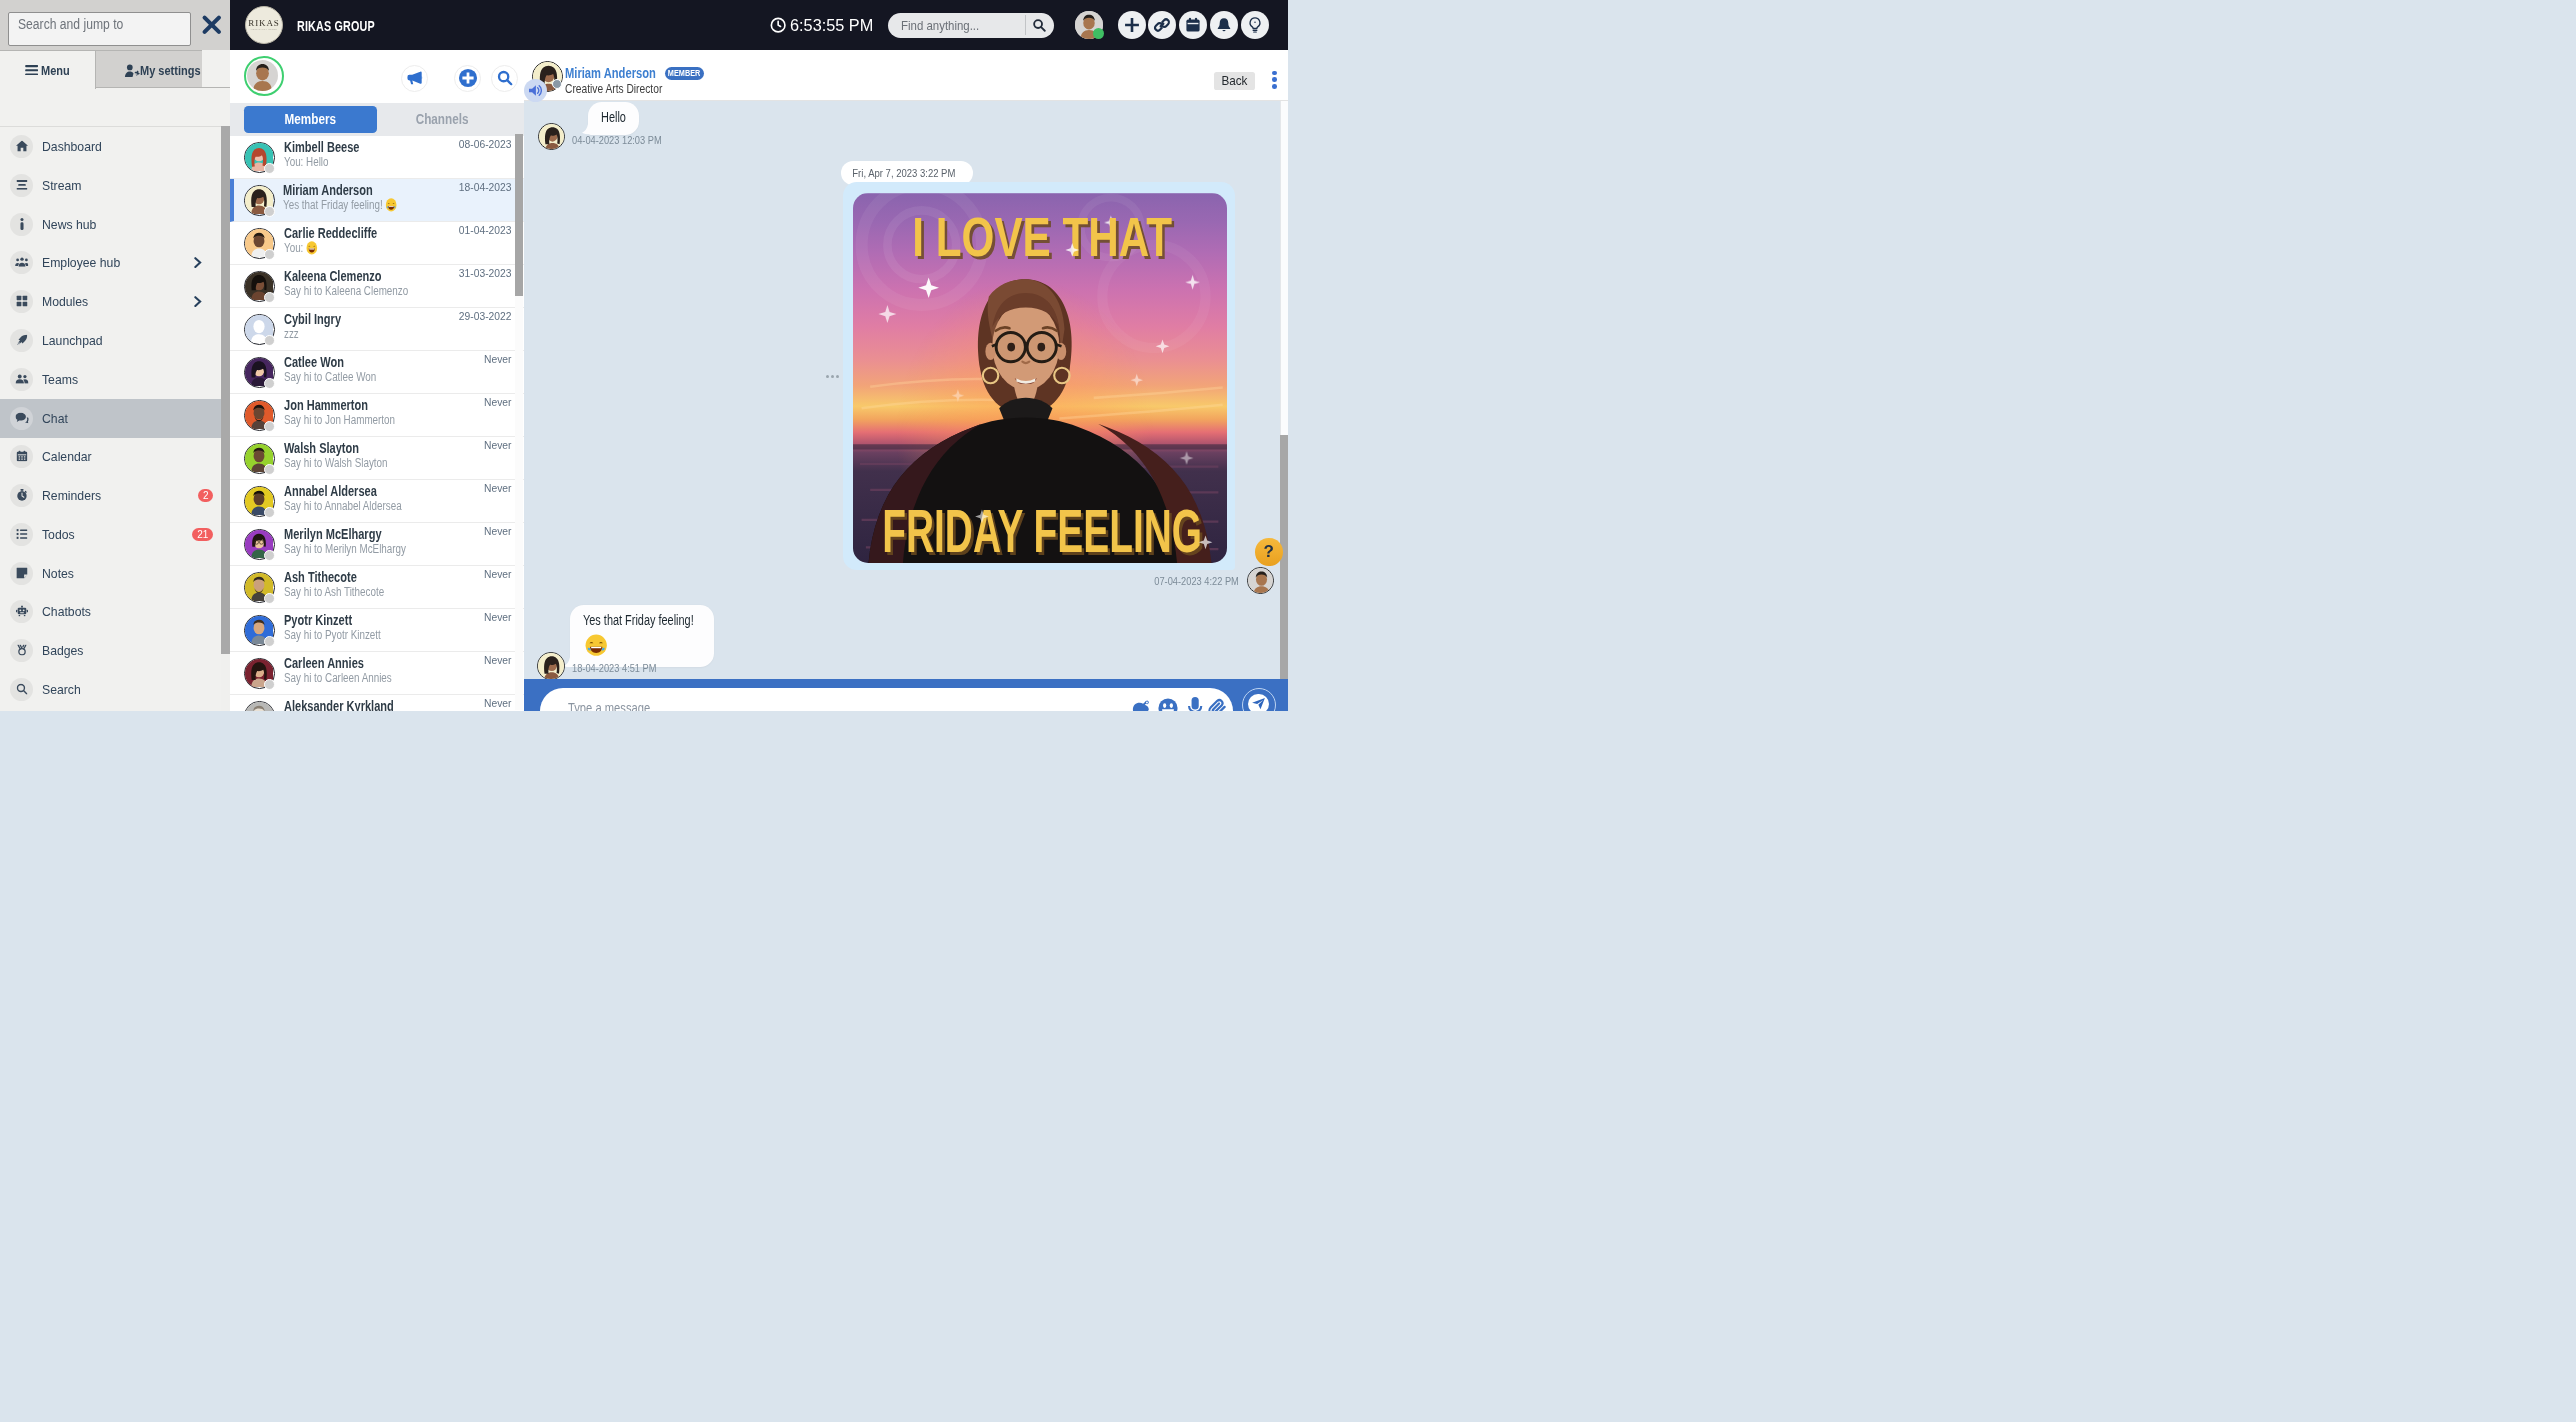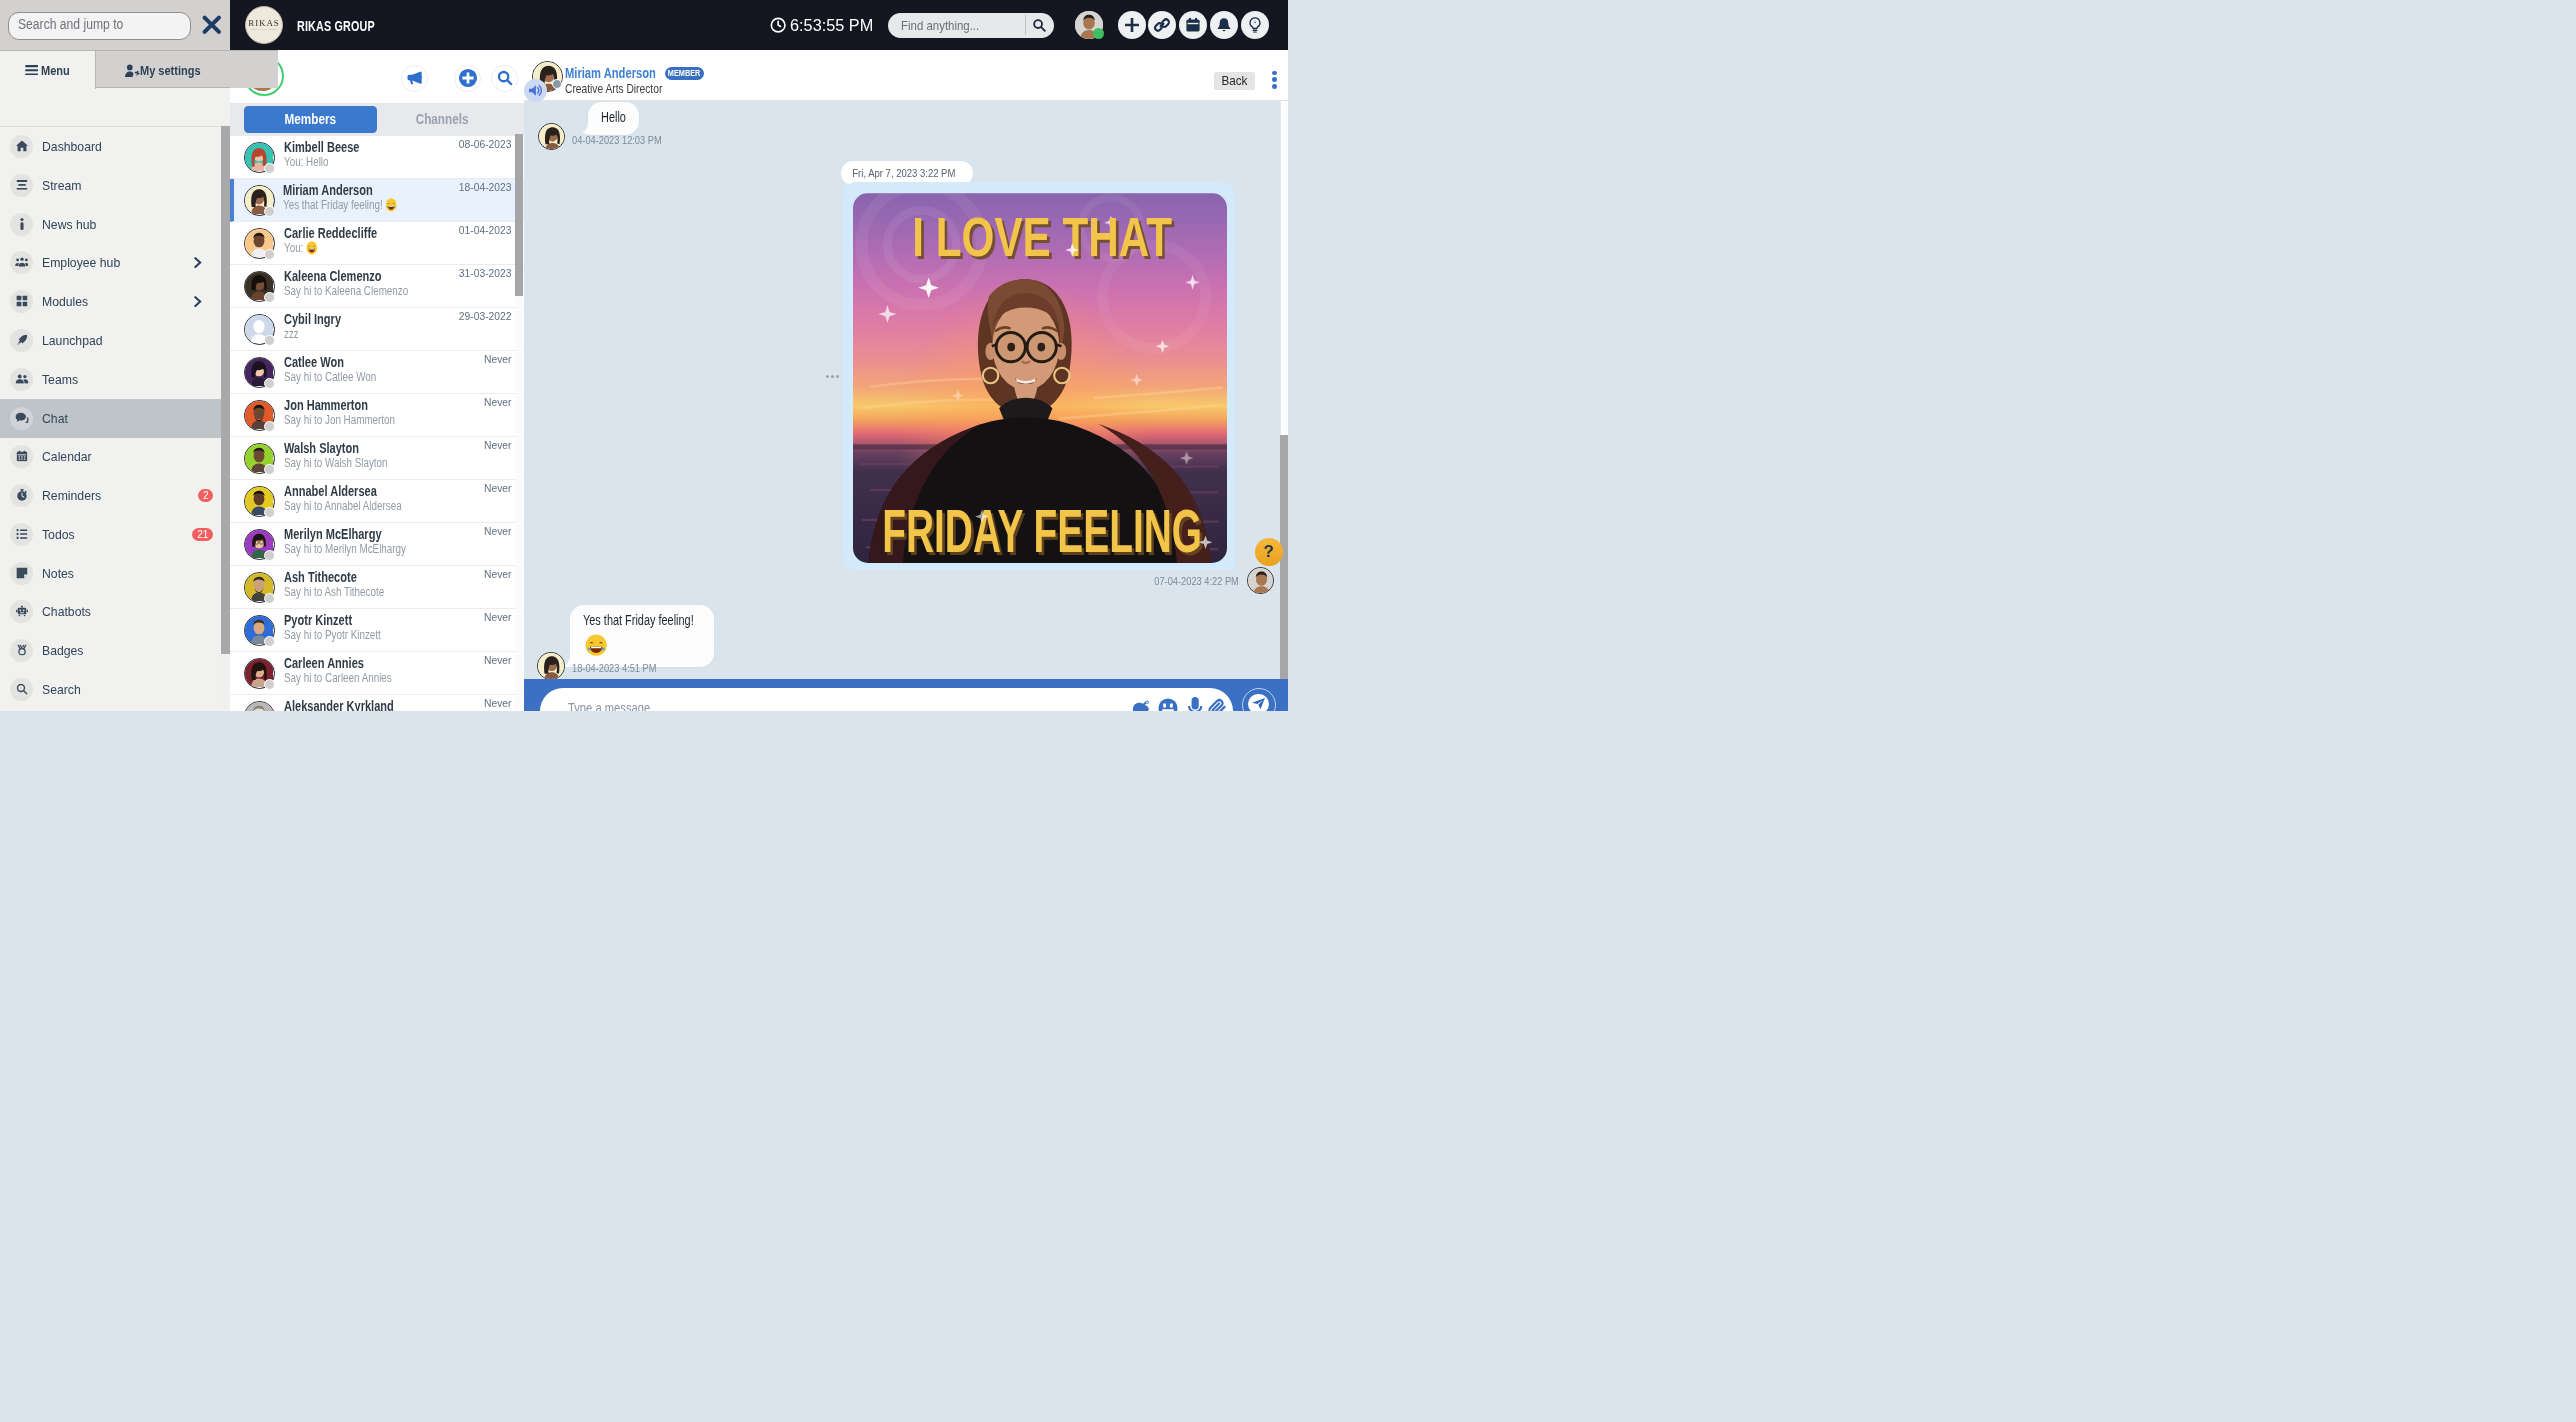--- a/index.html
+++ b/index.html
@@ -17,24 +17,24 @@
   .nav-time { position:absolute; left:790px; top:16.3px; color:#fff; font-size:16.3px; }
   #findbox { position:absolute; left:888px; top:12.5px; width:166px; height:25px; background:#e7e8ea; border-radius:13px; }
   #findbox .ph { position:absolute; left:13px; top:5.2px; font-size:13px; color:#6b7077; transform:scaleX(.88); transform-origin:0 50%; }
   #findbox .div { position:absolute; left:137px; top:2.6px; width:0.9px; height:20px; background:#c2c4c7; }
   .navbtn { position:absolute; top:10.7px; width:28px; height:28px; border-radius:50%; background:#eef0f2; }
   .navbtn svg { position:absolute; left:50%; top:50%; transform:translate(-50%,-50%); }
 
   
   #drawer { position:absolute; left:0; top:0; width:230px; height:711px; z-index:50; background:#f1f1ef; }
   #d-top { position:absolute; left:0; top:0; width:230px; height:50px; background:#d2d1cf; }
-  #d-search { position:absolute; left:7.7px; top:12px; width:183px; height:28px; background:#f3f3f3;
-              border:1.3px solid #8f8f8f; border-radius:11px; }
+  #d-search { position:absolute; left:7.7px; top:12px; width:183px; height:34px; background:#f3f3f3;
+              border:1.3px solid #8f8f8f; border-radius:2px; }
   #d-search span { position:absolute; left:9.5px; top:4.3px; font-size:13.8px; color:#6e737a; transform:scaleX(.88); transform-origin:0 50%; white-space:nowrap; }
-  #d-tabs { position:absolute; left:0; top:50px; width:278px; height:38px; background:#d2d1cf; border-top:0.9px solid #b5b5b3; }
+  #d-tabs { position:absolute; left:0; top:50px; width:202px; height:38px; background:#d2d1cf; border-top:0.9px solid #b5b5b3; }
   #tab-menu { position:absolute; left:0; top:-0.9px; width:96px; height:39px; background:#f1f1ef;
               border:0.9px solid #b5b5b3; border-left:none; border-bottom:none; }
   #tab-set { position:absolute; left:96px; top:0; width:134px; height:37px; border-bottom:0.9px solid #b5b5b3; }
   .tablbl { font-size:12.5px; font-weight:700; color:#2e4154; white-space:nowrap; transform:scaleX(.88); transform-origin:0 50%; }
   #d-body { position:absolute; left:0; top:89px; width:230px; height:623px; background:#f1f1ef; }
   #d-hr { position:absolute; left:0; top:126px; width:230px; height:0.9px; background:#dcdcda; }
   .mi { position:absolute; left:0; width:230px; height:39px;padding-left:16px; }
   .mi .ic { position:absolute; left:10px; top:7.7px; width:23px; height:23px; border-radius:50%; background:#e3e3e1; }
   .mi .ic svg { position:absolute; left:50%; top:50%; transform:translate(-50%,-50%); }
   .mi .lbl { position:absolute; left:42px; top:11.6px; font-size:13.3px; font-weight:500; color:#31455a; transform:scaleX(.92); transform-origin:0 50%; white-space:nowrap; }

